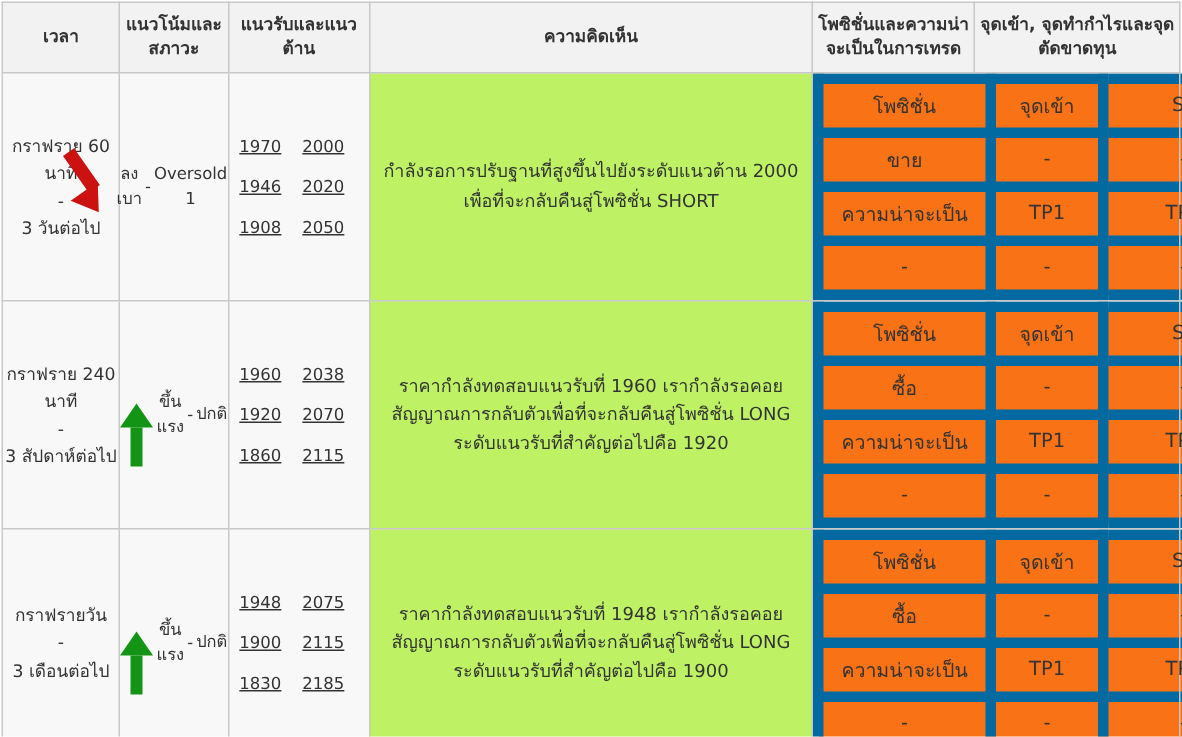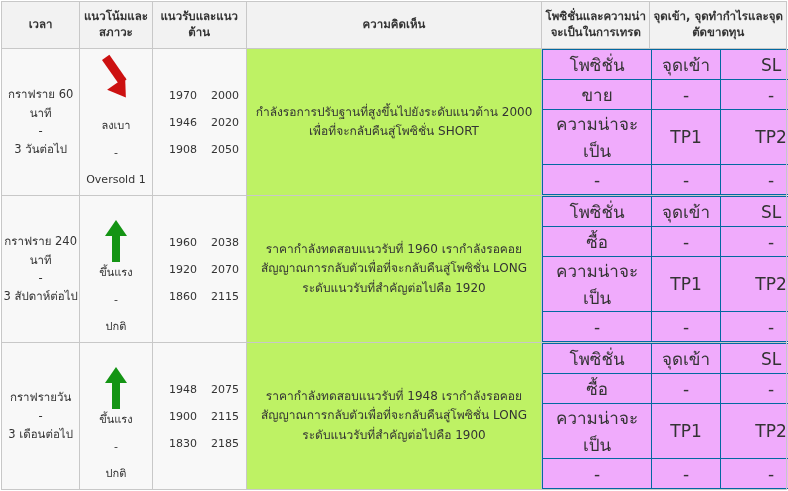--- a/index.html
+++ b/index.html
@@ -53,24 +53,23 @@
     color: #333333;
     line-height: 1.6;
     padding: 6px 4px;
   }
   td.trend-cell {
     background: #f8f8f8;
     padding: 6px 2px;
   }
   .trend-inner {
     display: flex;
-    flex-direction: column;
     align-items: center;
-    justify-content: center;
-    gap: 12px;
+    justify-content: flex-end;
+    gap: 2px;
   }
   .arrow-wrap {
     height: 50px;
     display: flex;
     align-items: center;
     justify-content: center;
   }
   .trend-text {
     font-size: 11px;
     line-height: 1.5;
@@ -86,47 +85,48 @@
     padding: 4px 2px;
   }
   .sr-grid {
     display: flex;
     flex-direction: column;
     gap: 14px;
     padding: 4px 0;
   }
   .sr-row {
     display: flex;
-    justify-content: flex-end;
+    justify-content: flex-start;
     font-size: 11px;
     color: #333333;
+    text-decoration: underline;
   }
   .sr-row span { width: 42px; text-align: center; }
 
   td.comment-cell {
     background: #bef264;
     text-align: left;
     font-size: 12px;
     line-height: 1.6;
     color: #333333;
     padding: 8px 12px;
   }
 
   table.sub {
     border-collapse: collapse;
     width: 100%;
     table-layout: fixed;
   }
   table.sub td {
-    border: 1px solid #0369a1;
+    border: 7px solid #0369a1;
     height: 29px;
-    font-size: 17px;
+    font-size: 13px;
     color: #333333;
     text-align: center;
-    background: #f0abfc;
+    background: #f97316;
   }
   table.sub td.lbl { width: 108px; }
   table.sub td.c1  { width: 68px; }
   table.sub td.c2  { width: 68px; padding-left: 16px; }
   td.nest { padding: 0; border: 0; }
 
   
   .arrow-up {
     width: 0; height: 0;
     border-left: 11px solid transparent;

